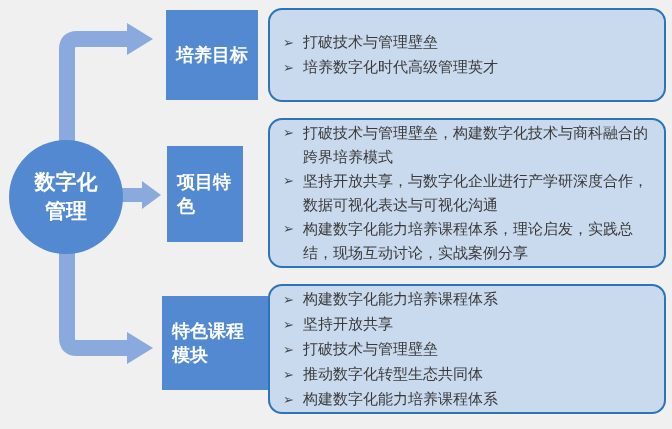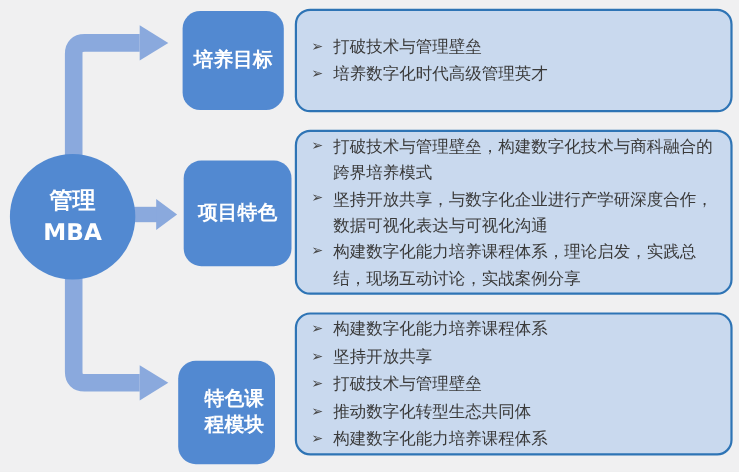--- a/index.html
+++ b/index.html
@@ -33,30 +33,30 @@
     display:flex;flex-direction:column;align-items:center;justify-content:center;
     z-index:3;
     color:var(--text-white);
     font-weight:bold;font-size:21px;line-height:29px;
     text-align:center;
   }
 
   .label-box{
     position:absolute;z-index:3;
     background:var(--node-blue);
-    border-radius:16px;
+    border-radius:0;
     display:flex;align-items:center;justify-content:center;
     color:var(--text-white);
     font-weight:bold;font-size:18px;line-height:24px;
-    text-align:right;
+    text-align:left;
     padding:0 10px;box-sizing:border-box;
   }
   .label-1{left:166px;top:10px;width:92px;height:90px;}
-  .label-2{left:167px;top:146px;width:98px;height:96px;}
-  .label-3{left:162px;top:296px;width:88px;height:94px;margin-top:32px;}
+  .label-2{left:167px;top:146px;width:76px;height:96px;}
+  .label-3{left:162px;top:296px;width:106px;height:94px;}
 
   .content-box{
     position:absolute;left:268px;width:398px;z-index:2;
     background:var(--box-fill);
     border:2px solid var(--box-border);
     border-radius:14px;
     box-sizing:border-box;
     display:flex;flex-direction:column;justify-content:center;
     padding:4px 10px 4px 13px;
     color:var(--text-dark);
@@ -83,22 +83,22 @@
   <svg class="connectors" width="672" height="429" viewBox="0 0 672 429">
     <path class="conn" d="M67 250 L67 49 Q67 39 77 39 L127 39"></path>
     <polygon class="connfill" points="127,23 153,39 127,55"></polygon>
     <path class="conn" d="M67 160 L67 338 Q67 348 77 348 L127 348"></path>
     <polygon class="connfill" points="127,332 153,348 127,364"></polygon>
     <rect class="connfill" x="118" y="188" width="26" height="14"></rect>
     <polygon class="connfill" points="142,181 161,195 142,209"></polygon>
   </svg>
 
   <div class="circle">
+    <div>数字化</div>
     <div>管理</div>
-    <div>MBA</div>
   </div>
 
   <div class="label-box label-1">
     <span>培养目标</span>
   </div>
   <div class="label-box label-2">
     <span>项目特色</span>
   </div>
   <div class="label-box label-3">
     <span>特色课程模块</span>

